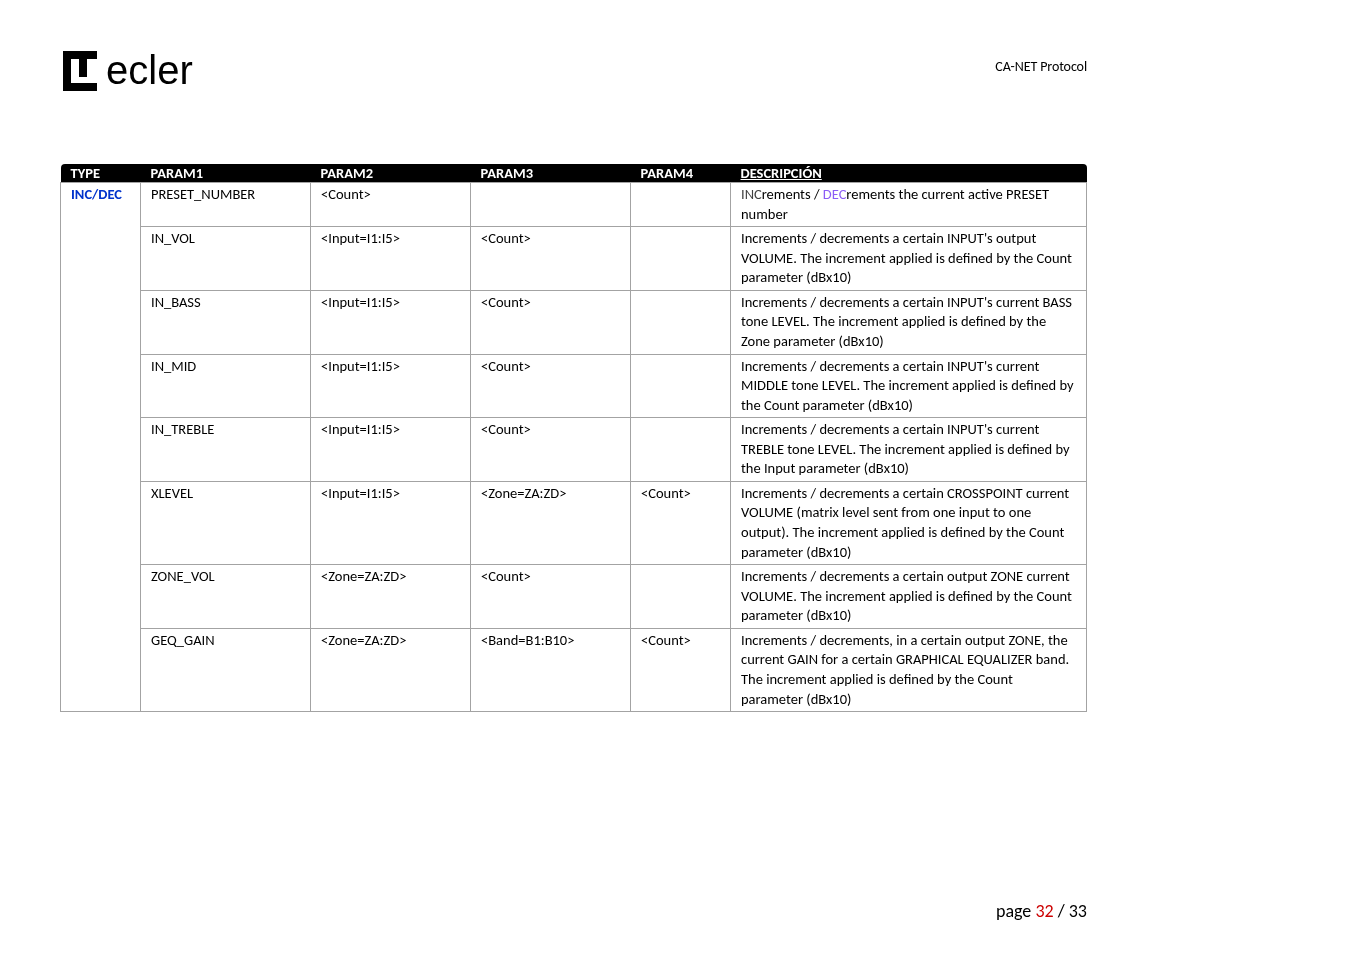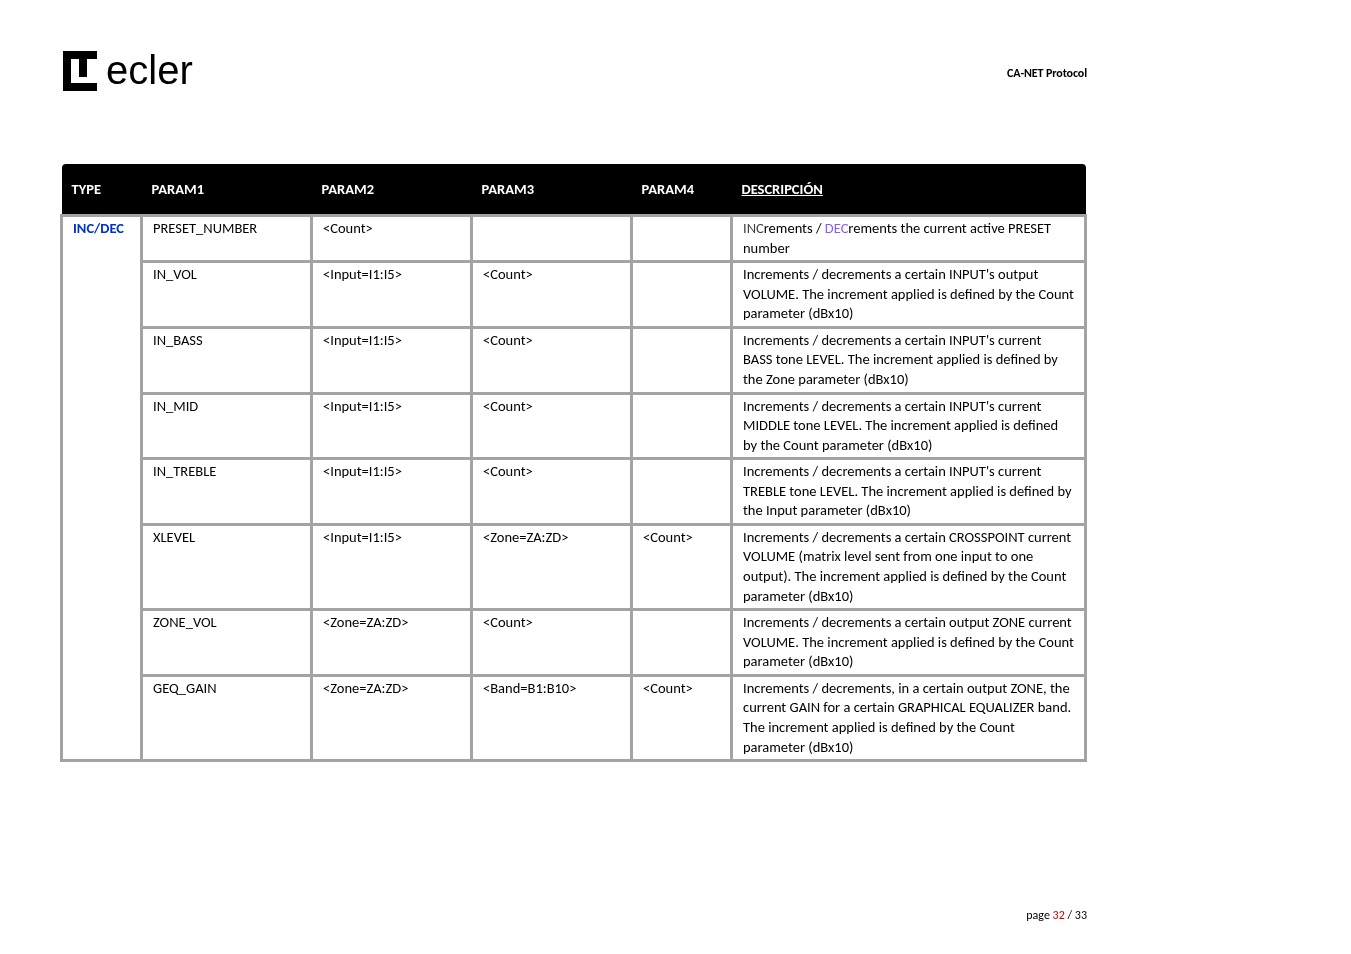--- a/index.html
+++ b/index.html
@@ -30,42 +30,42 @@
     font-weight: 400;
     color: #000;
     font-family: Arial, Helvetica, sans-serif;
     transform-origin: left center;
   }
   .logo-svg {
     width: 200px;
     height: 46px;
   }
   .doctitle {
-    font-size: 12px;
-    font-weight: 700;
+    font-size: 14px;
+    font-weight: 400;
     color: #000;
-    margin-top: 18px;
+    margin-top: 10px;
     letter-spacing: -0.1px;
   }
   table.data {
     border-collapse: collapse;
     width: 100%;
     table-layout: fixed;
     font-size: 14.5px;
   }
   table.data th {
     background: #000000;
     color: #ffffff;
     text-align: left;
     font-weight: 700;
-    padding: 16px 10px;
+    padding: 0 10px;
     border: none;
   }
   table.data td {
-    border: 3px solid #a3a3a3;
+    border: 1px solid #a3a3a3;
     padding: 2px 10px;
     vertical-align: top;
     line-height: 1.35;
   }
   
   col.c-type  { width: 80px; }
   col.c-p1    { width: 170px; }
   col.c-p2    { width: 160px; }
   col.c-p3    { width: 160px; }
   col.c-p4    { width: 100px; }
@@ -79,21 +79,21 @@
     border-right: 1px solid #000;
     border-bottom: 1px solid #000;
     vertical-align: top;
   }
   .inc-color { color: #404040; font-weight: 400; }
   .dec-color { color: #8b5cf6; font-weight: 400; }
   .footer {
     position: absolute;
     bottom: 32px;
     right: 60px;
-    font-size: 12px;
+    font-size: 18px;
   }
   .footer .pg-cur { color: #cc0000; }
   .footer .pg-sep, .footer .pg-tot, .footer .pg-lbl { color: #000; }
   
   th:first-child { border-top-left-radius: 4px; border-bottom-left-radius: 0; }
   th:last-child  { border-top-right-radius: 4px; text-decoration: underline; }
 </style>
 </head>
 <body>
 

